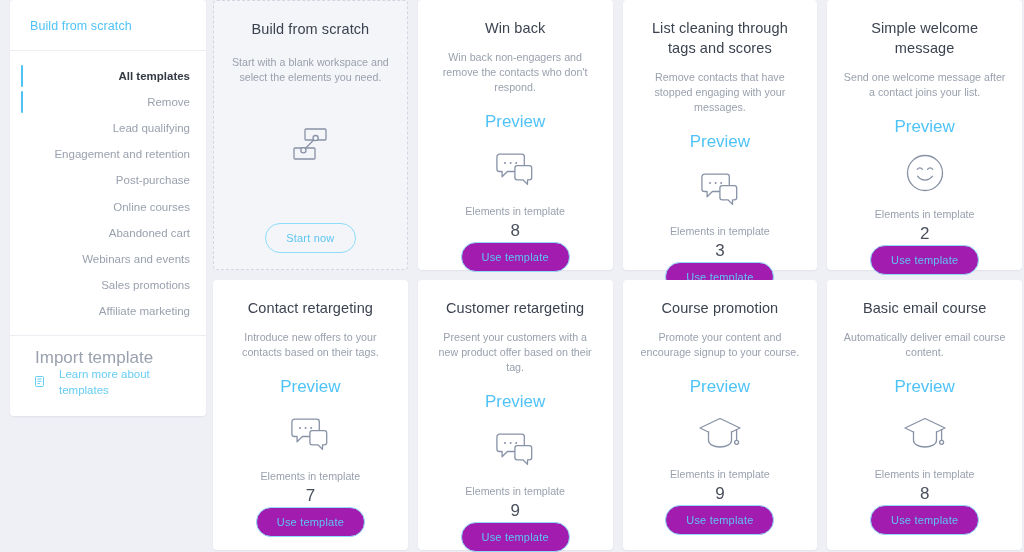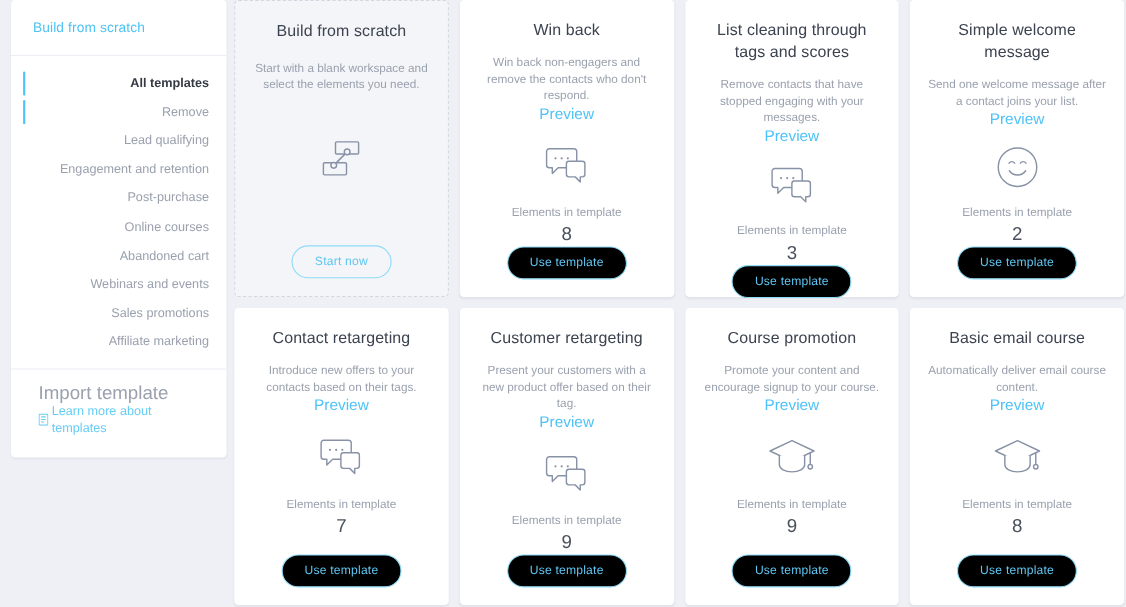--- a/index.html
+++ b/index.html
@@ -91,21 +91,21 @@
     margin-bottom: 0;
     line-height: 16px;
   }
 
   .learn-link {
     font-size: 11.5px;
     color: #67cdf5;
     cursor: pointer;
     display: flex;
     align-items: center;
-    gap: 3px;
+    gap: 15px;
     line-height: 16px;
   }
 
   .learn-icon {
     width: 9px;
     height: 11px;
     flex: 0 0 9px;
     display: block;
   }
 
@@ -152,23 +152,24 @@
     font-size: 10.7px;
     color: #9aa1ae;
     line-height: 15px;
     max-width: 164px;
     margin-top: 10px;
   }
 
   .card.blank .card-desc { margin-top: 16px; }
 
   .preview-link {
-    font-size: 14px;
+    font-size: 17px;
     color: #4fc3f7;
     cursor: pointer;
+    margin-top: 17px;
   }
 
   .card-icon {
     margin-top: 14px;
     height: 50px;
     display: flex;
     align-items: center;
     justify-content: center;
   }
 
@@ -186,21 +187,21 @@
   .elements-count {
     font-size: 17px;
     color: #4a515d;
     line-height: 22px;
     margin-top: 2px;
   }
 
   .card-btn {
     margin-top: auto;
     border: 1px solid #8ddcf8;
-    background: #000000;
+    background: #a21caf;
     color: #5ec6f2;
     border-radius: 16px;
     font-size: 11px;
     font-family: "Liberation Sans", sans-serif;
     padding: 8px 20px;
     min-width: 88px;
     cursor: pointer;
     letter-spacing: .2px;
   }
 

